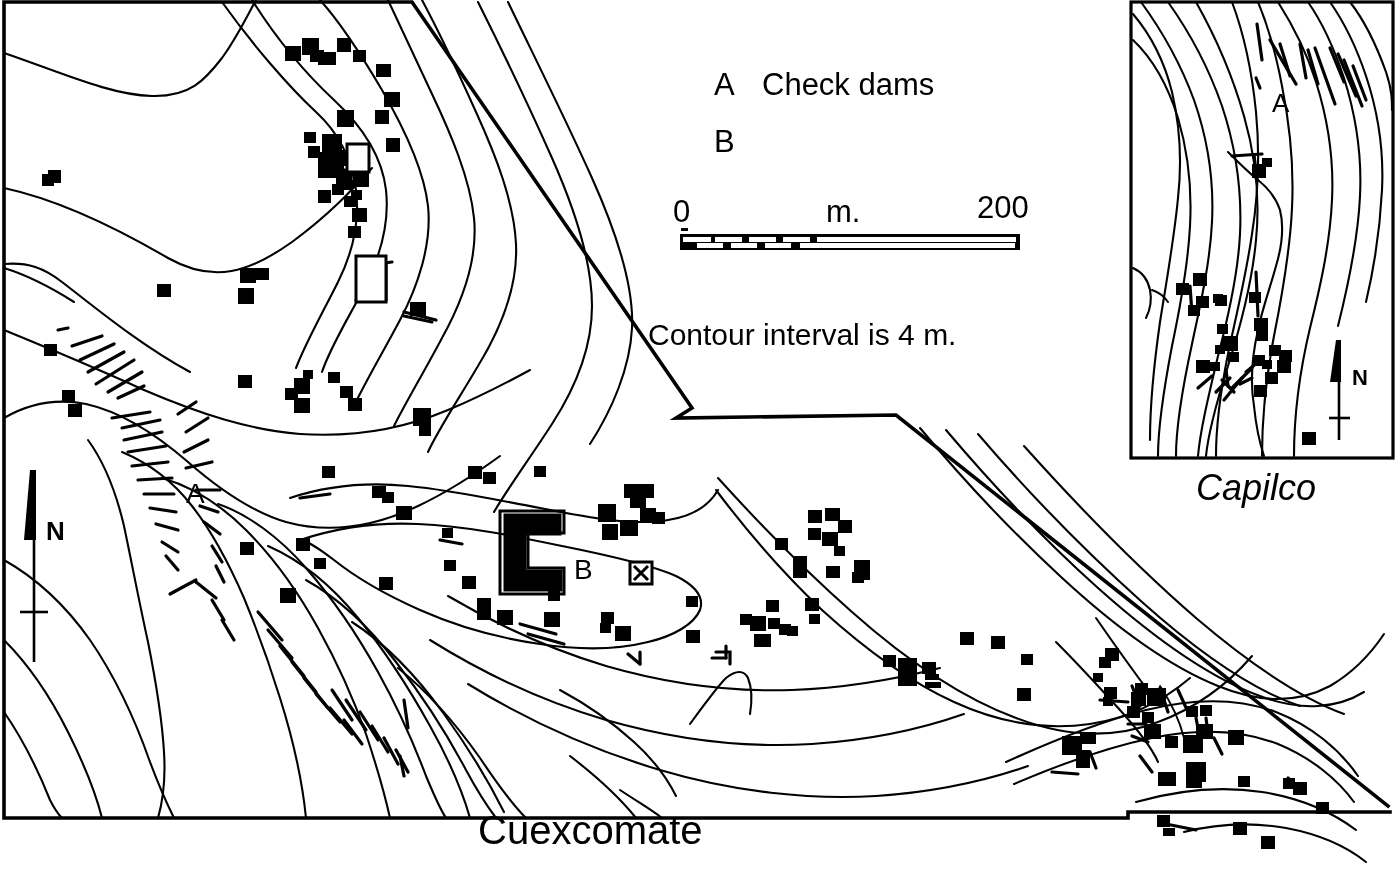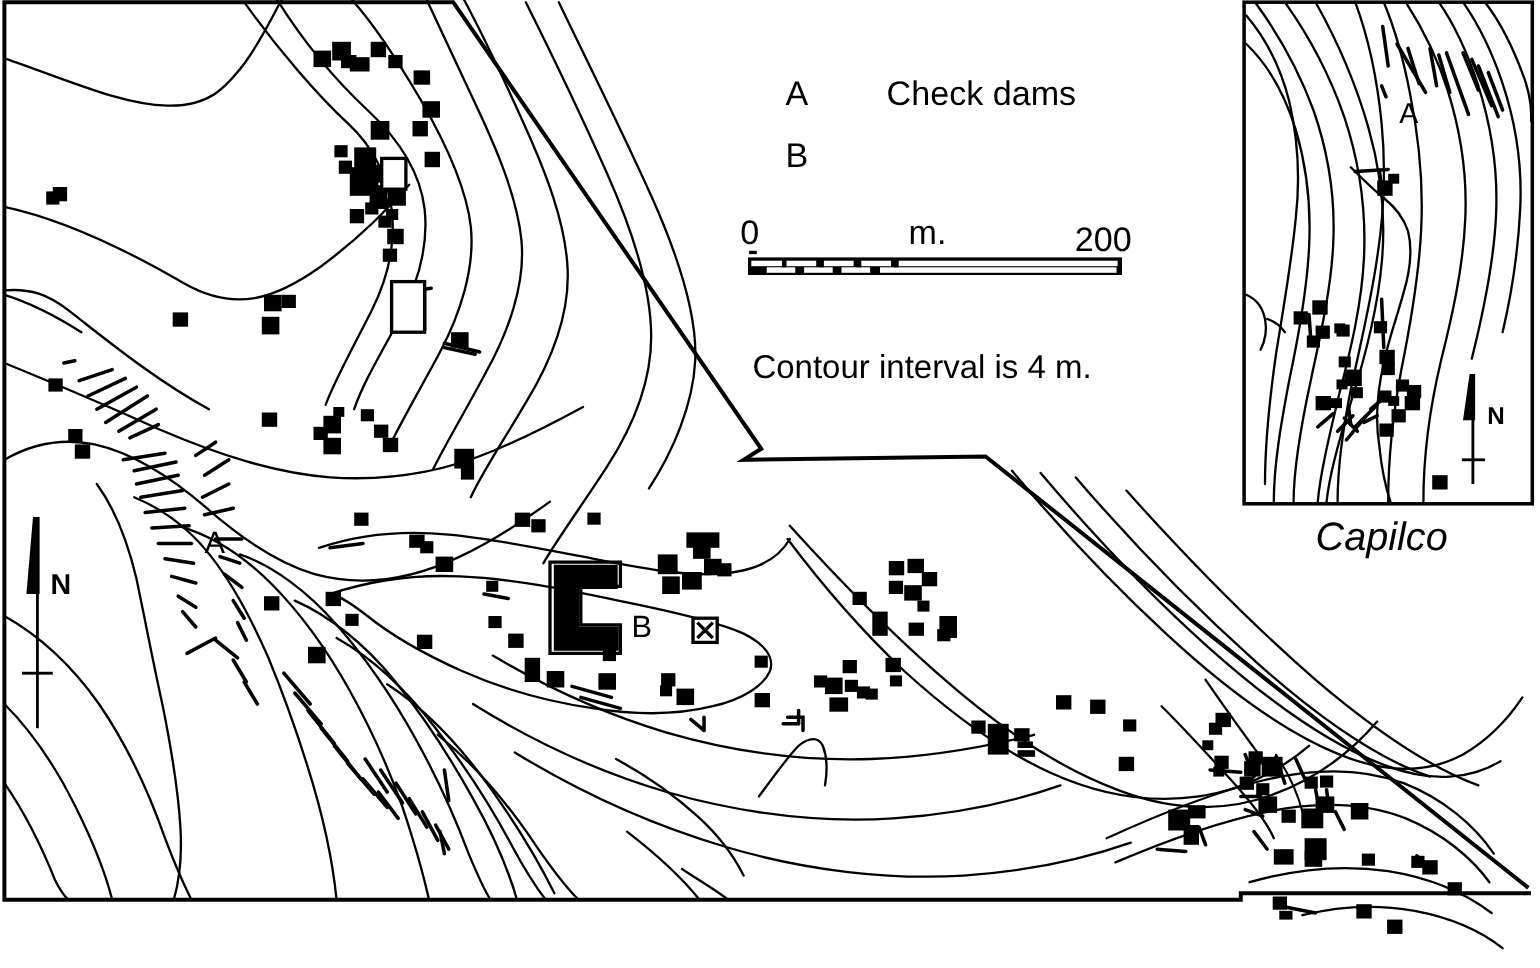--- a/index.html
+++ b/index.html
@@ -563,33 +563,34 @@
       <rect x="745" y="236" width="4" height="7" fill="#000"></rect>
       <rect x="779" y="236" width="4" height="7" fill="#000"></rect>
       <rect x="813" y="236" width="4" height="7" fill="#000"></rect>
 
       <rect x="681" y="228" width="7" height="3" fill="#000"></rect>
     </g>
 
   </svg>
 
   <div class="txt legend-key" style="left:714px; top:69px;">A</div>
-  <div class="txt legend-label" style="left:806px; top:69px;">Check dams</div>
+  <div class="txt legend-label" style="left:762px; top:69px;">Check dams</div>
 
   <div class="txt legend-key" style="left:714px; top:126px;">B</div>
 
   <div class="txt scale-num" style="left:673px; top:196px;">0</div>
   <div class="txt scale-num" style="left:826px; top:196px;">m.</div>
-  <div class="txt scale-num" style="left:977px; top:202px;">200</div>
-
-  <div class="txt contour-note" style="left:684px; top:320px;">Contour interval is 4 m.</div>
+  <div class="txt scale-num" style="left:977px; top:192px;">200</div>
+
+  <div class="txt contour-note" style="left:648px; top:320px;">Contour interval is 4 m.</div>
 
   <div class="txt map-letter" style="left:186px; top:480px;">A</div>
   <div class="txt map-letter" style="left:574px; top:556px;">B</div>
 
   <div class="txt compass-letter" style="left:46px; top:518px;">N</div>
 
+  <div class="txt site-title" style="left:478px; top:810px;">Cuexcomate</div>
 
   <div class="txt inset-letter" style="left:1272px; top:90px;">A</div>
   <div class="txt inset-compass-letter" style="left:1352px; top:367px;">N</div>
   <div class="txt inset-title" style="left:1196px; top:470px;">Capilco</div>
 
 </div>
 
 </body></html>

